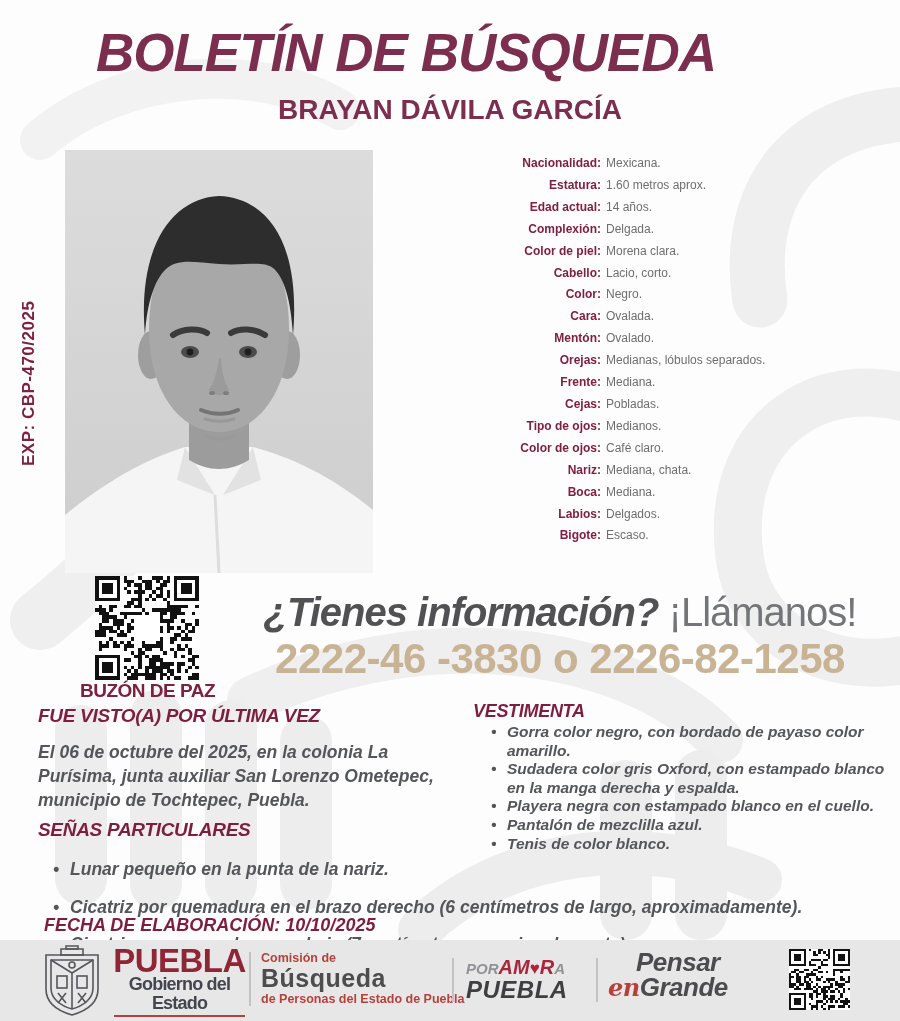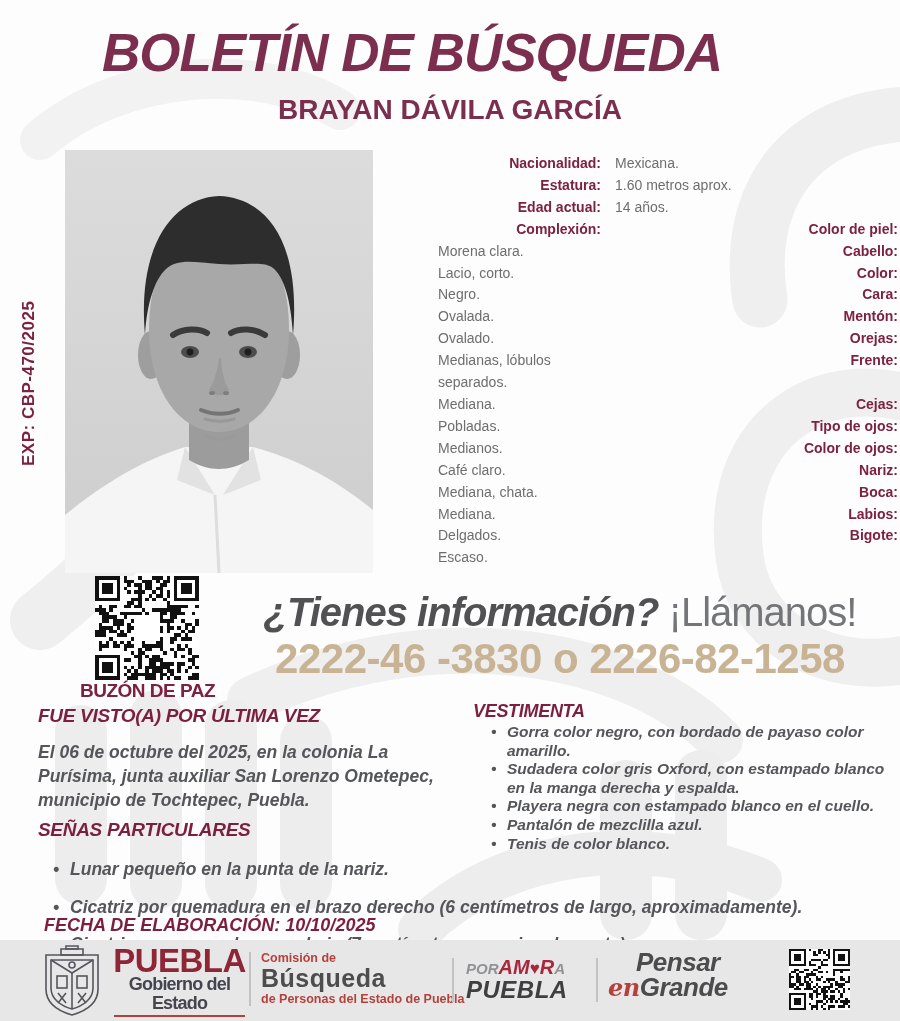--- a/index.html
+++ b/index.html
@@ -11,35 +11,35 @@
   .watermark{position:absolute;inset:0;z-index:0;pointer-events:none;}
   
   .exp{
     position:absolute;left:14px;top:248px;height:270px;width:30px;z-index:2;
     writing-mode:vertical-rl;transform:rotate(180deg);
     font-size:17px;font-weight:bold;color:#7c2140;letter-spacing:.5px;
     display:flex;align-items:center;justify-content:center;
   }
   
   .title{
-    position:absolute;top:22px;left:10px;width:804px;text-align:center;z-index:2;
+    position:absolute;top:22px;left:4px;width:804px;text-align:center;z-index:2;
     font-size:53px;font-weight:bold;font-style:italic;color:#7b2e4e;letter-spacing:-1px;
   }
   .subtitle{
     position:absolute;top:94px;left:0;width:900px;text-align:center;z-index:2;
     font-size:28px;font-weight:bold;color:#7b2e4e;letter-spacing:0;
   }
   
   .photo{position:absolute;left:65px;top:150px;width:308px;height:423px;z-index:1;}
   .photo svg{display:block;width:100%;height:100%;}
   
   .details{
     position:absolute;left:438px;top:153px;width:460px;z-index:2;
-    display:grid;grid-template-columns:163px 1fr;column-gap:14px;
-    font-size:14px;line-height:21.9px;
+    display:grid;grid-template-columns:163px 1fr;column-gap:5px;
+    font-size:12px;line-height:21.9px;
   }
   .details .lbl{font-weight:bold;color:#7c2140;text-align:right;white-space:nowrap;}
   .details .val{color:#6e6e6e;}
   
   .qr-big{position:absolute;left:95px;top:576px;width:104px;height:104px;z-index:2;}
   .qr-caption{
     position:absolute;left:55px;top:680px;width:185px;text-align:center;z-index:2;
     font-size:19px;font-weight:bold;color:#7c2140;letter-spacing:-.5px;
   }
   .contact-line{
@@ -181,20 +181,21 @@
   </div>
 
   <div class="details" id="details-grid">
       <div class="lbl">Nacionalidad:</div>
       <div class="val">Mexicana.</div>
       <div class="lbl">Estatura:</div>
       <div class="val">1.60 metros aprox.</div>
       <div class="lbl">Edad actual:</div>
       <div class="val">14 años.</div>
       <div class="lbl">Complexión:</div>
+      <div class="val">Delgada.</div>
       <div class="lbl">Color de piel:</div>
       <div class="val">Morena clara.</div>
       <div class="lbl">Cabello:</div>
       <div class="val">Lacio, corto.</div>
       <div class="lbl">Color:</div>
       <div class="val">Negro.</div>
       <div class="lbl">Cara:</div>
       <div class="val">Ovalada.</div>
       <div class="lbl">Mentón:</div>
       <div class="val">Ovalado.</div>

